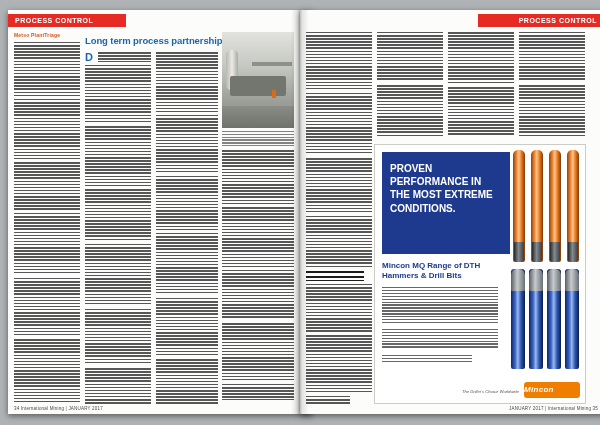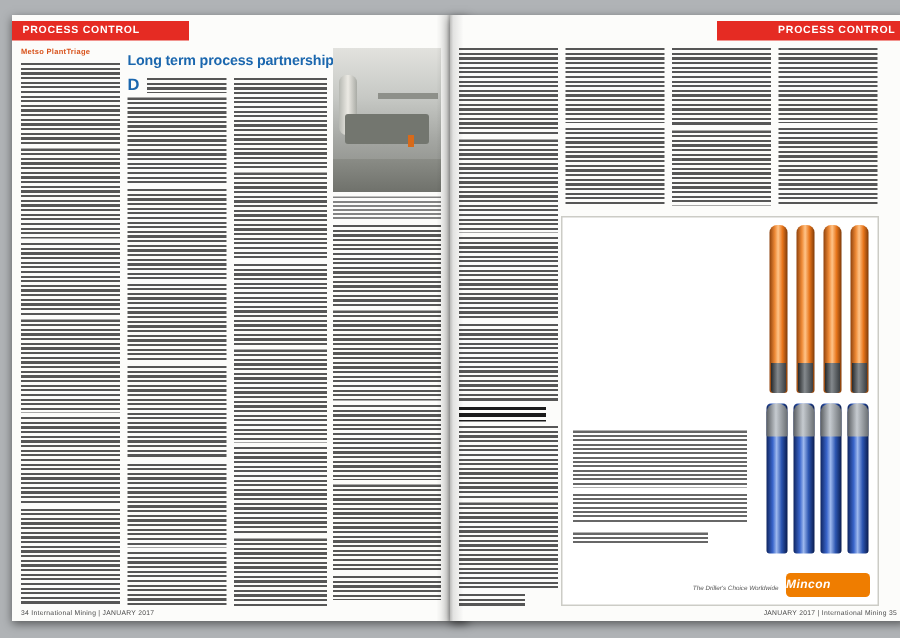--- a/index.html
+++ b/index.html
@@ -140,20 +140,23 @@
       <div class="ft" style="height:52px"></div>
       <div class="ft" style="height:50px"></div>
     </div>
 
     <div class="col" style="left:219px;top:22px;width:66px">
       <div class="ft" style="height:50px"></div>
       <div class="ft" style="height:52px"></div>
     </div>
 
     <div class="ad">
+      <div class="ad-bluebox">
+        <div class="ad-headline">PROVEN PERFORMANCE IN THE MOST EXTREME CONDITIONS.</div>
+      </div>
 
       <div class="hammers">
         <div class="hammer" style="left:0"></div>
         <div class="hammer" style="left:18px"></div>
         <div class="hammer" style="left:36px"></div>
         <div class="hammer" style="left:54px"></div>
       </div>
 
       <div class="bits">
         <div class="bit" style="left:0">
@@ -163,20 +166,21 @@
             <div class="bit-head"></div>
           </div>
         <div class="bit" style="left:36px">
             <div class="bit-head"></div>
           </div>
         <div class="bit" style="left:54px">
             <div class="bit-head"></div>
           </div>
       </div>
 
+      <div class="ad-product">Mincon MQ Range of DTH Hammers &amp; Drill Bits</div>
 
       <div class="fta" style="left:7px;top:142px;width:116px;height:38px"></div>
       <div class="fta" style="left:7px;top:184px;width:116px;height:20px"></div>
       <div class="fta" style="left:7px;top:210px;width:90px;height:8px"></div>
 
       <div class="tagline">The Driller's Choice Worldwide</div>
       <div class="brandmark">
         <span>Mincon</span>
       </div>
     </div>

